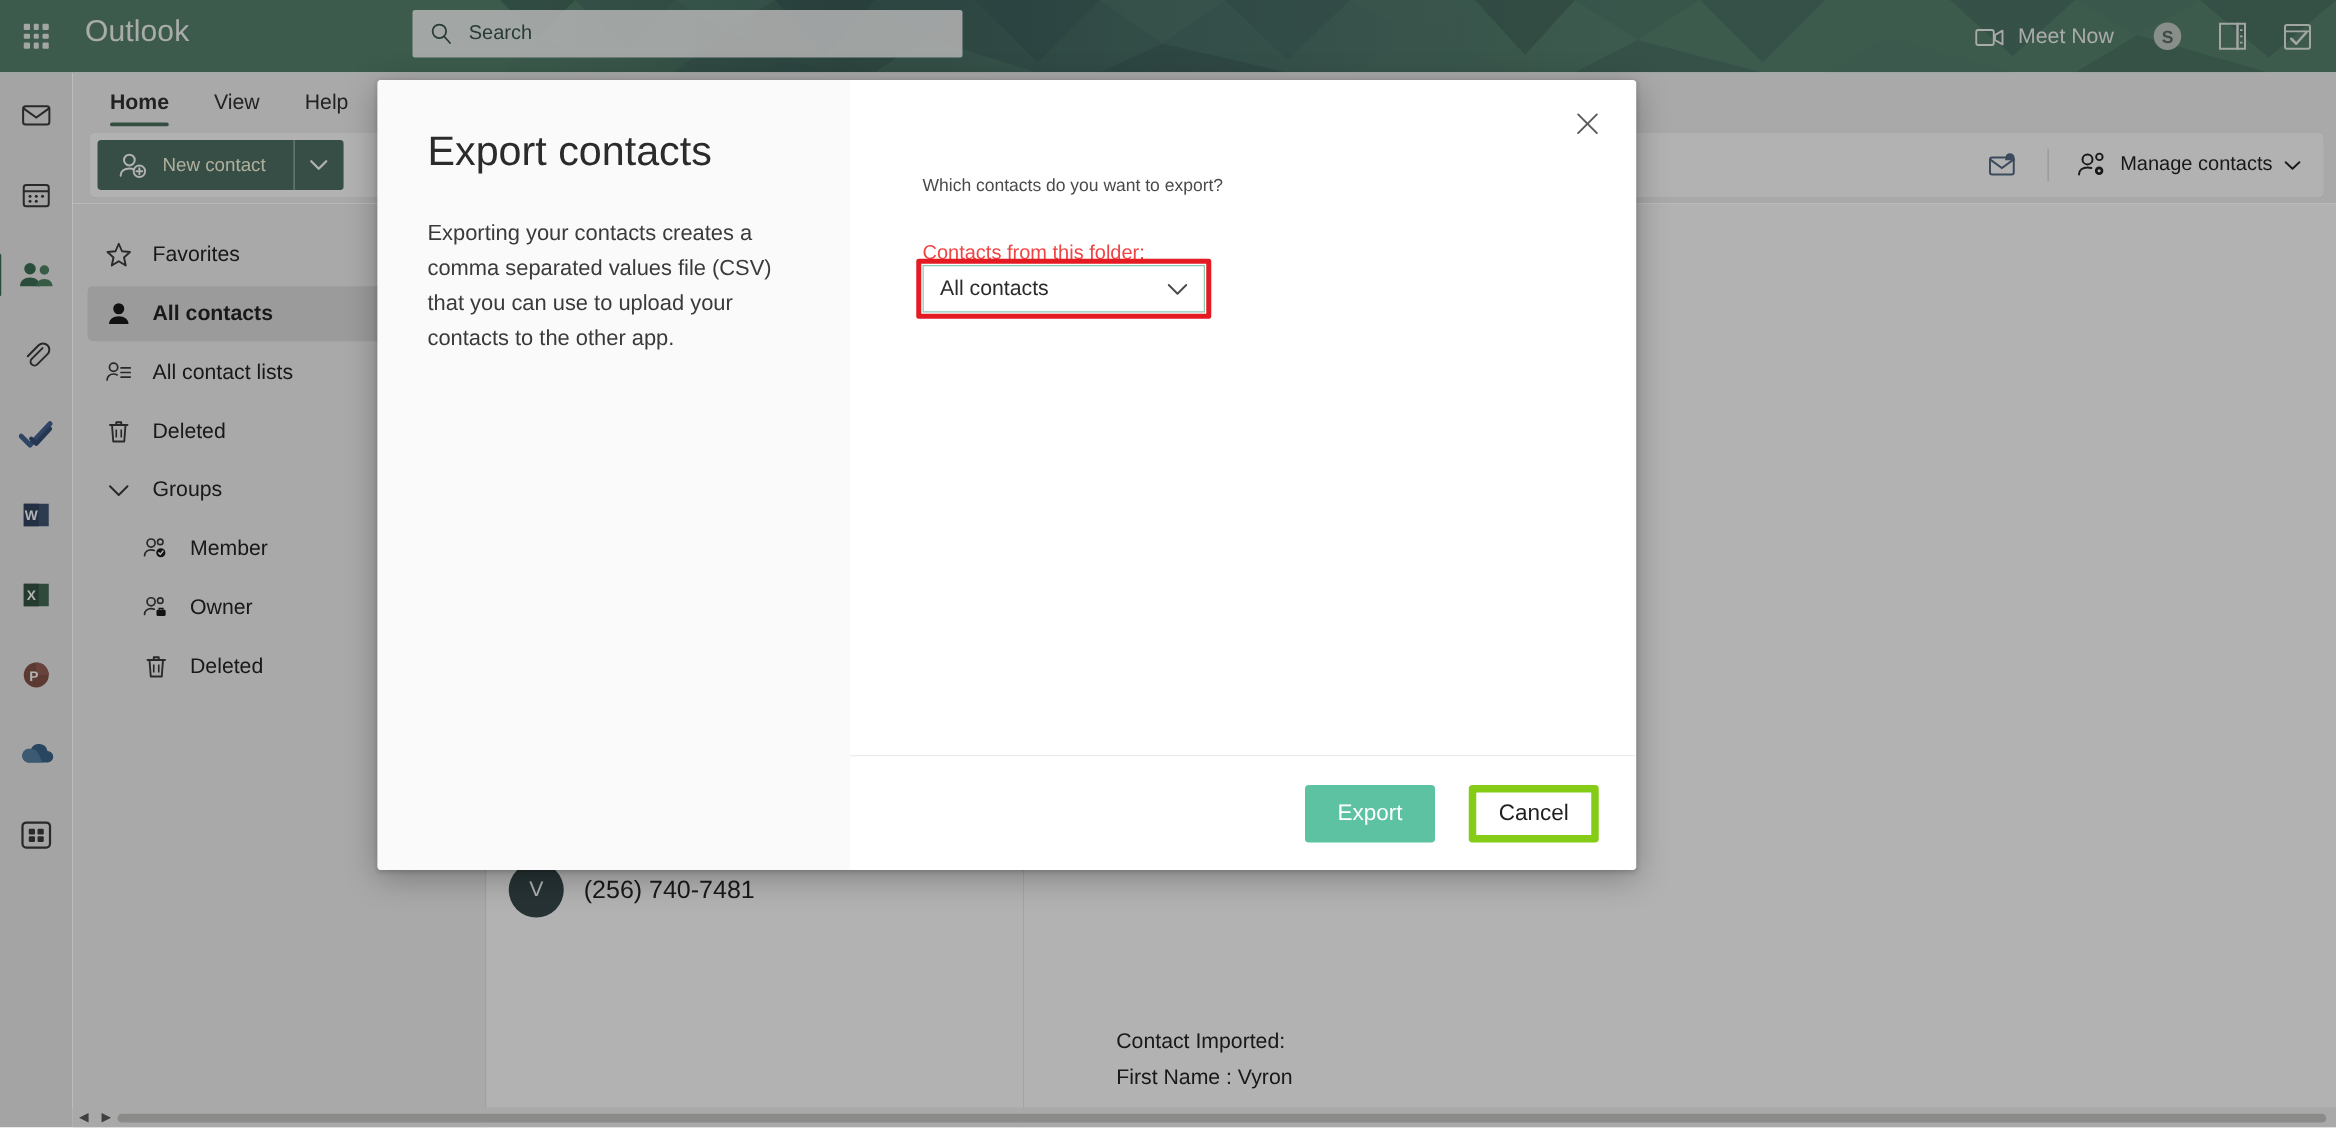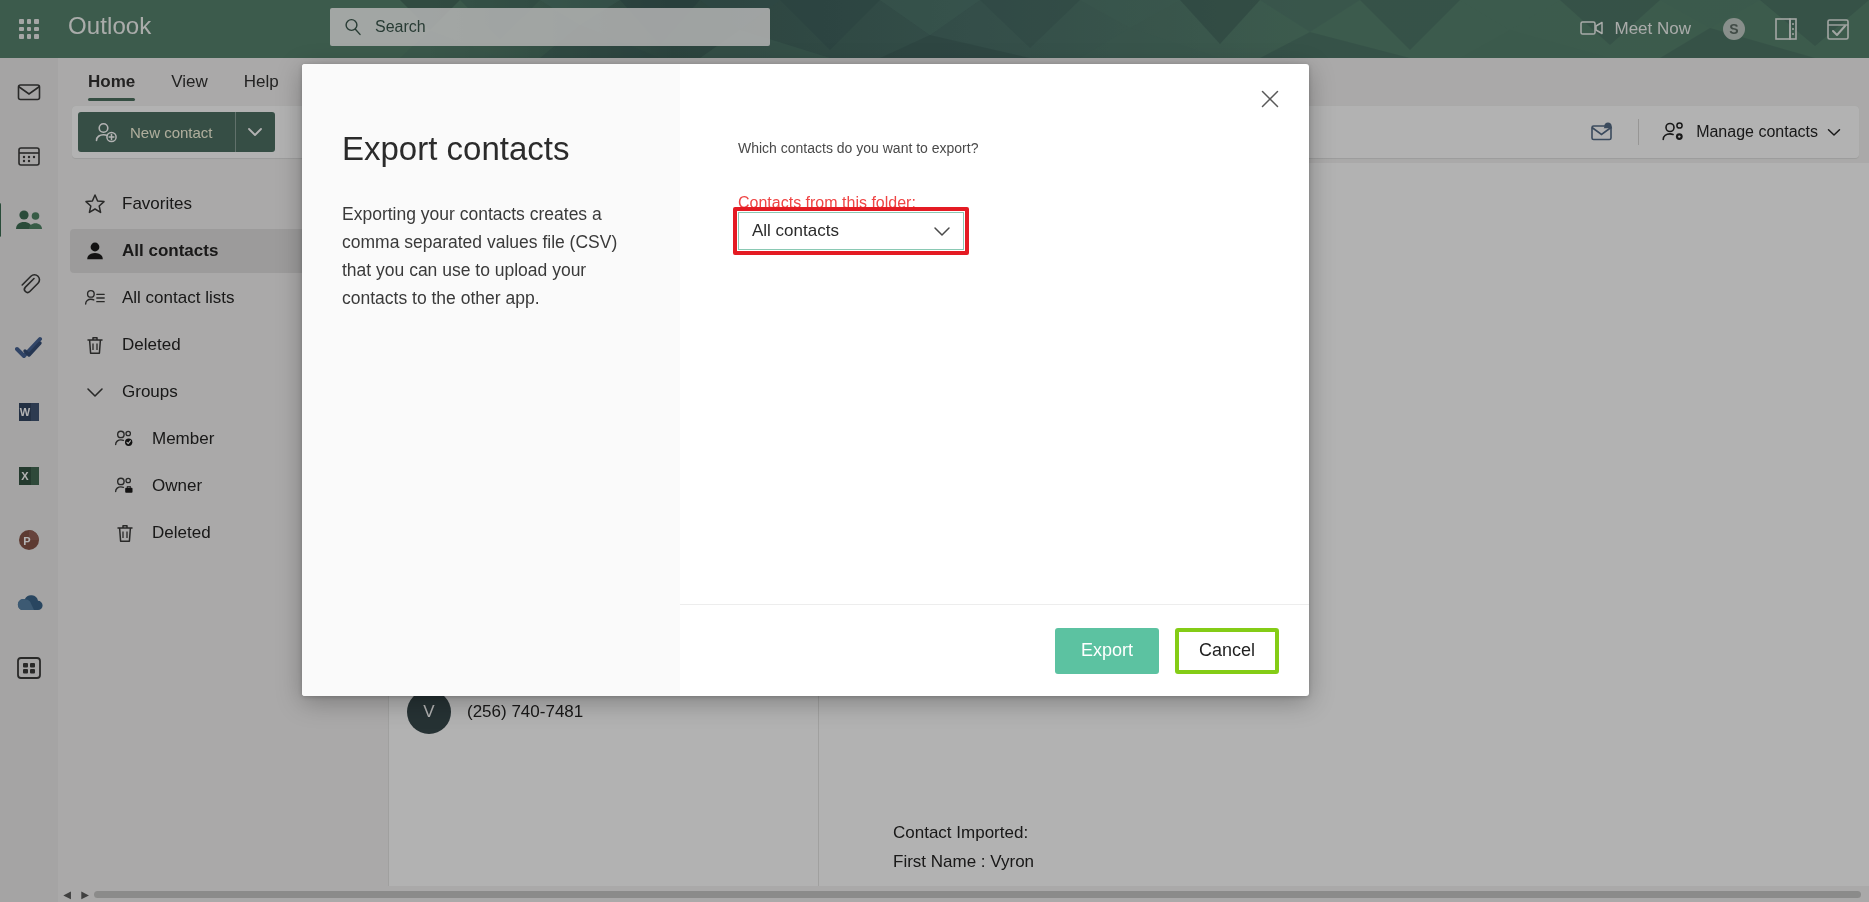--- a/index.html
+++ b/index.html
@@ -45,21 +45,21 @@
     display: flex; align-items: center; gap: 12px; padding: 0 13px;
     border-radius: 2px;
   }
   .searchbox .sicon { width: 20px; height: 20px; flex: none; }
   .searchbox .stxt { font-size: 16px; color: #1f5c45; }
   .suite-right {
     position: absolute; right: 10px; top: 0; height: 58px;
     display: flex; align-items: center; gap: 10px;
   }
   .suite-right .sbtn {
-    display: flex; align-items: flex-start; gap: 10px;
+    display: flex; align-items: flex-end; gap: 10px;
     padding: 8px 12px; color: #eef5ef; font-size: 17px; cursor: pointer;
   }
   .suite-right .sq { width: 42px; height: 42px; display:flex; align-items:center; justify-content:center; cursor:pointer; }
 
   
   .rail {
     position: absolute; left: 0; top: 58px; width: 58px; height: 844px;
     background: #eceaea;
     display: flex; flex-direction: column; align-items: center;
     padding-top: 14px; gap: 24px;
@@ -132,21 +132,21 @@
   }
   .listrow {
     position: absolute; left: 0; right: 0;
     display: flex; align-items: center; gap: 16px; padding: 12px 18px;
   }
   .avatar {
     width: 44px; height: 44px; border-radius: 50%;
     background: #274b53; color: #fff; font-size: 17px;
     display: flex; align-items: center; justify-content: center; flex: none;
   }
-  .listrow .ltxt { font-size: 17px; color: #252423; }
+  .listrow .ltxt { font-size: 20px; color: #252423; }
 
   
   .readpane {
     position: absolute; left: 818px; top: 163px; right: 0; bottom: 0;
     background: #ffffff; border-left: 1px solid #e6e4e2;
   }
   .addr-block { position: absolute; left: 74px; top: 300px; }
   .addr-label { font-size: 15px; color: #6b6b6b; margin-bottom: 7px; }
   .addr-line { font-size: 17px; color: #252423; line-height: 26px; }
   .pin { position: absolute; left: -36px; top: 32px; width: 20px; height: 20px; }
@@ -161,21 +161,21 @@
 
   
   .scrim { position: absolute; inset: 0; background: rgba(255,255,255,0.0); }
   .modal {
     position: absolute; left: 302px; top: 64px; width: 1007px; height: 632px;
     background: #ffffff; border-radius: 3px;
     box-shadow: 0 6px 26px rgba(0,0,0,0.28), 0 1px 4px rgba(0,0,0,0.18);
     display: flex; overflow: hidden;
   }
   .modal-left {
-    width: 378px; background: #fafafa; padding: 66px 40px 0 40px;
+    width: 378px; background: #fafafa; padding: 38px 40px 0 40px;
   }
   .modal-title { font-size: 33px; color: #2b2b2b; font-weight: normal; margin-bottom: 32px; }
   .modal-p { font-size: 17.5px; line-height: 28px; color: #3a3a3a; margin-bottom: 26px; }
   .modal-right { flex: 1; position: relative; display: flex; flex-direction: column; }
   .close-x {
     position: absolute; right: 22px; top: 18px; width: 34px; height: 34px;
     display: flex; align-items: center; justify-content: center;
     cursor: pointer; color: #595959;
   }
   .modal-body { padding: 76px 0 0 58px; flex: 1; }
@@ -199,22 +199,23 @@
     display: flex; align-items: center; justify-content: flex-end;
     gap: 16px; padding-right: 30px;
   }
   .btn-primary {
     min-width: 104px; height: 46px; background: #5cc2a1; color: #ffffff;
     border: none; border-radius: 3px; font-size: 18px; cursor: pointer;
     font-family: "Liberation Sans", sans-serif;
   }
   .btn-secondary {
     min-width: 104px; height: 46px; background: #ffffff; color: #1f1f1f;
-    border: 4px solid #84cc16; border-radius: 3px; font-size: 18px; cursor: pointer;
+    border: 6px solid #84cc16; border-radius: 3px; font-size: 18px; cursor: pointer;
     font-family: "Liberation Sans", sans-serif;
+    margin-left: 11px;
   }
 </style>
 </head>
 <body>
 
 <div id="app">
 
   <div id="backdrop">
 
     <div class="suitebar">

